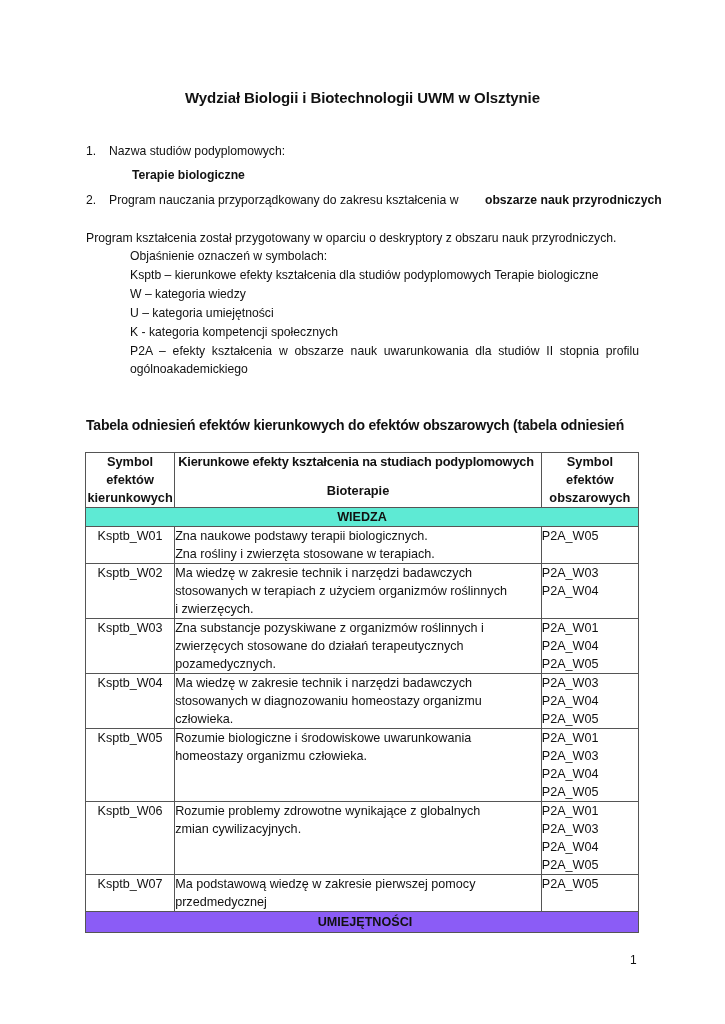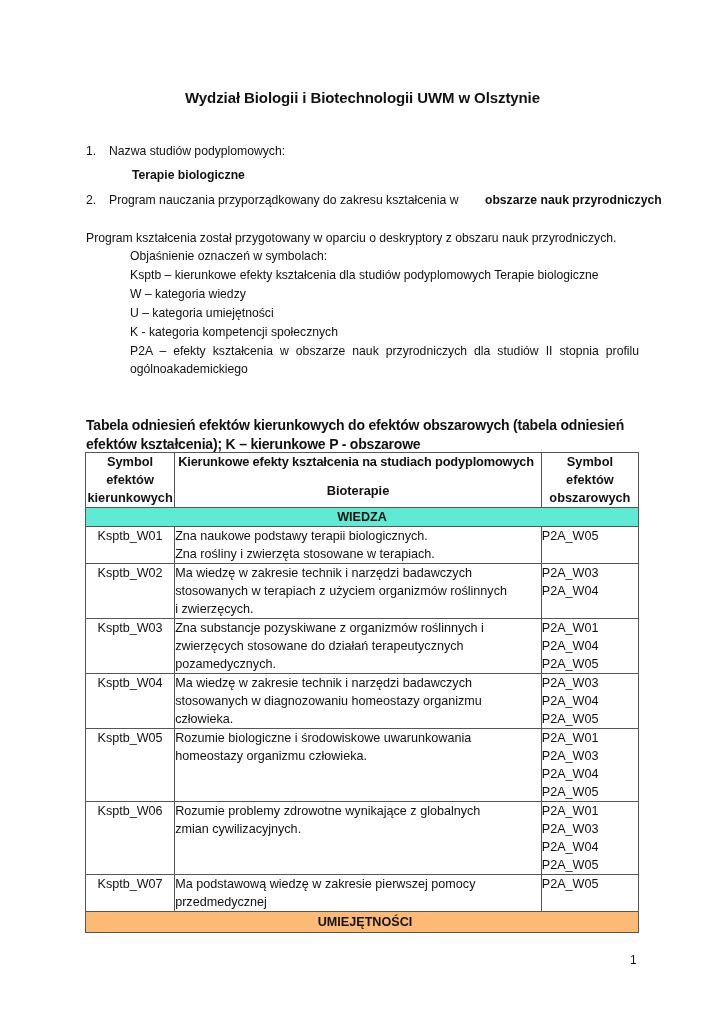--- a/index.html
+++ b/index.html
@@ -27,21 +27,21 @@
   table.refs td, table.refs th { border: 1px solid #555; padding: 0; vertical-align: top; }
   .col1 { width: 89px; } .col2 { width: 366px; } .col3 { width: 97px; }
   th.hdr { font-weight: bold; text-align: center; font-size: 12.8px; }
   th.hdr1 { padding-top: 3px; height: 54px; }
   th.hdr2 { padding: 1px 0 0 0; }
   th.hdr3 { padding-top: 3px; }
   .hdr2-top { display: block; text-align: left; padding-left: 3px; white-space: nowrap; letter-spacing: -0.15px; }
   .hdr2-bot { display: block; margin-top: 11px; }
   tr.section td { text-align: center; font-weight: bold; height: 18px; line-height: 18px; }
   tr.section.light td { background: #5eead4; }
-  tr.section.dark td { background: #fdba74; height: 20px; line-height: 20px; padding-left: 6px; }
+  tr.section.dark td { background: #8b5cf6; height: 20px; line-height: 20px; padding-left: 6px; }
   td.code { text-align: center; padding-top: 0px; }
   td.desc { padding-left: 10px; padding-right: 2px; }
   td.area { }
   .desc-line { display: block; white-space: nowrap; }
   .area-line { display: block; }
   .pagenum { position: absolute; left: 630px; top: 951px; font-size: 12px; }
 </style>
 </head>
 <body>
 
@@ -55,26 +55,25 @@
   <div class="line" style="left:86px; top:189px;">2.</div>
   <div class="line" style="left:109px; top:189px;"><span>Program nauczania przyporządkowany do zakresu kształcenia w </span><span class="b">obszarze nauk przyrodniczych</span></div>
 
   <div class="line" style="left:86px; top:227px;">Program kształcenia został przygotowany w oparciu o deskryptory z obszaru nauk przyrodniczych.</div>
 
   <div class="line" style="left:130px; top:245px;">Objaśnienie oznaczeń w symbolach:</div>
   <div class="line" style="left:130px; top:264px;">Ksptb – kierunkowe efekty kształcenia dla studiów podyplomowych Terapie biologiczne</div>
   <div class="line" style="left:130px; top:283px;">W – kategoria wiedzy</div>
   <div class="line" style="left:130px; top:302px;">U –  kategoria umiejętności</div>
   <div class="line" style="left:130px; top:321px;">K - kategoria kompetencji społecznych</div>
-  <div class="justify-line" style="top:340px; line-height:18px;">P2A – efekty kształcenia w obszarze nauk przyrodniczych dla studiów II stopnia profilu</div>
+  <div class="justify-line" style="top:340px; line-height:18px;">P2A – efekty kształcenia w obszarze nauk uwarunkowania dla studiów II stopnia profilu</div>
   <div class="line" style="left:130px; top:358px;">ogólnoakademickiego</div>
 
   <div class="caption">
     <div>Tabela odniesień efektów kierunkowych do efektów obszarowych (tabela odniesień</div>
-    <div>efektów kształcenia); K – kierunkowe P - obszarowe</div>
   </div>
 
   <table class="refs">
     <colgroup>
         <col class="col1">
         <col class="col2">
         <col class="col3">
       </colgroup>
     <thead>
       <tr>

